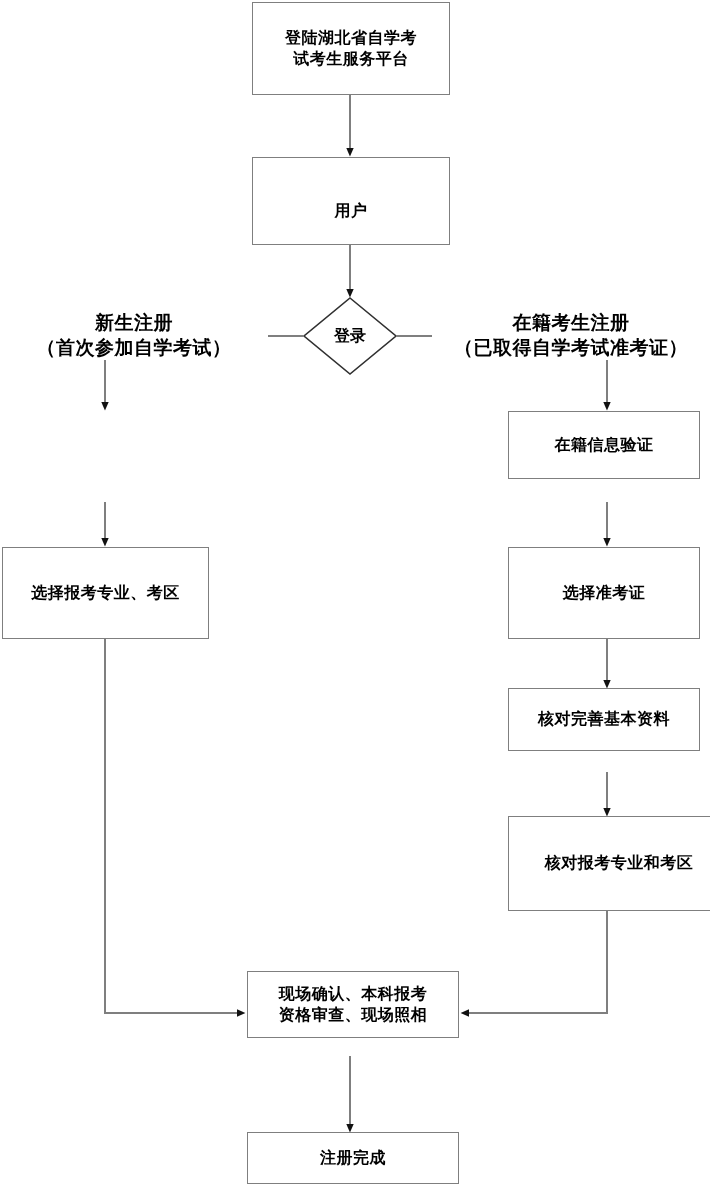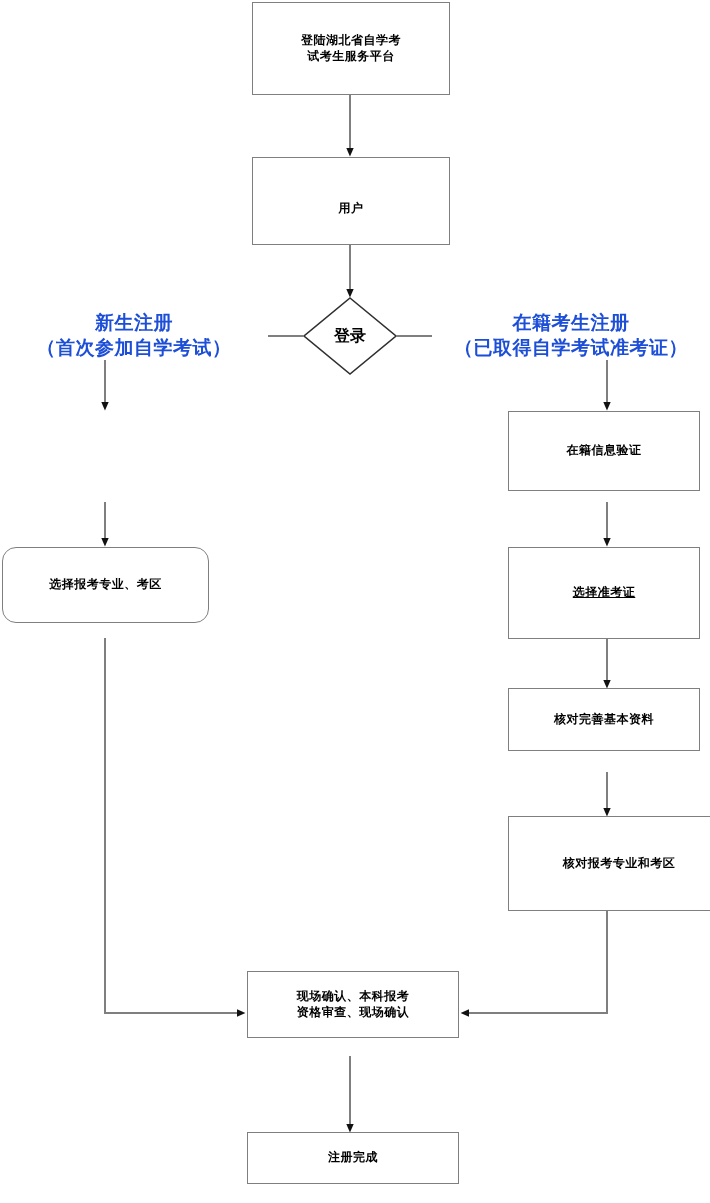--- a/index.html
+++ b/index.html
@@ -12,34 +12,34 @@
   svg#flow-svg{position:absolute;left:0;top:0;width:710px;height:1203px;}
   .node-box{
     position:absolute;
     box-sizing:border-box;
     border:1.5px solid #7f7f7f;
     background:#ffffff;
     display:flex;align-items:center;justify-content:center;
     text-align:center;
     color:#000000;
     font-weight:bold;
-    font-size:12px;
+    font-size:16px;
     line-height:1.30;
     letter-spacing:0.5px;
   }
   .node-diamond{
     position:absolute;
     display:flex;align-items:center;justify-content:center;
     color:#000;font-weight:bold;font-size:16px;
     pointer-events:none;
   }
   .diamond-label{position:relative;z-index:3;}
   .edge-label{
     position:absolute;
-    color:#1d4ed8;
+    color:#000000;
     font-weight:bold;
     font-size:19px;
     line-height:1.32;
     text-align:center;
     white-space:nowrap;
     letter-spacing:0.5px;
   }
   .nowrap{white-space:nowrap;}
 </style>
 </head>
@@ -105,44 +105,44 @@
     <span>新生注册</span><br>
     <span>（首次参加自学考试）</span>
   </div>
 
   <div class="edge-label" style="left:432px;top:310px;width:278px;">
     <span>在籍考生注册</span><br>
     <span>（已取得自学考试准考证）</span>
   </div>
 
 
-  <div class="node-box" style="left:2px;top:547px;width:207px;height:76px;border-radius:14px;">
+  <div class="node-box" style="left:2px;top:547px;width:207px;height:92px;">
     <span class="nowrap">选择报考专业、考区</span>
   </div>
 
-  <div class="node-box" style="left:508px;top:411px;width:192px;height:80px;">
+  <div class="node-box" style="left:508px;top:411px;width:192px;height:68px;">
     <span class="nowrap">在籍信息验证</span>
   </div>
 
-  <div class="node-box" style="left:508px;top:547px;width:192px;height:92px;text-decoration:underline;">
+  <div class="node-box" style="left:508px;top:547px;width:192px;height:92px;">
     <span class="nowrap">选择准考证</span>
   </div>
 
   <div class="node-box" style="left:508px;top:688px;width:192px;height:63px;">
     <span class="nowrap">核对完善基本资料</span>
   </div>
 
   <div class="node-box" style="left:508px;top:816px;width:222px;height:95px;">
     <span class="nowrap">核对报考专业和考区</span>
   </div>
 
   <div class="node-box" style="left:247px;top:971px;width:212px;height:67px;">
     <span>
       <span class="nowrap">现场确认、本科报考</span><br>
-      <span class="nowrap">资格审查、现场确认</span>
+      <span class="nowrap">资格审查、现场照相</span>
     </span>
   </div>
 
 
   <div class="node-box" style="left:247px;top:1132px;width:212px;height:52px;">
     <span class="nowrap">注册完成</span>
   </div>
 
 </div>
 

